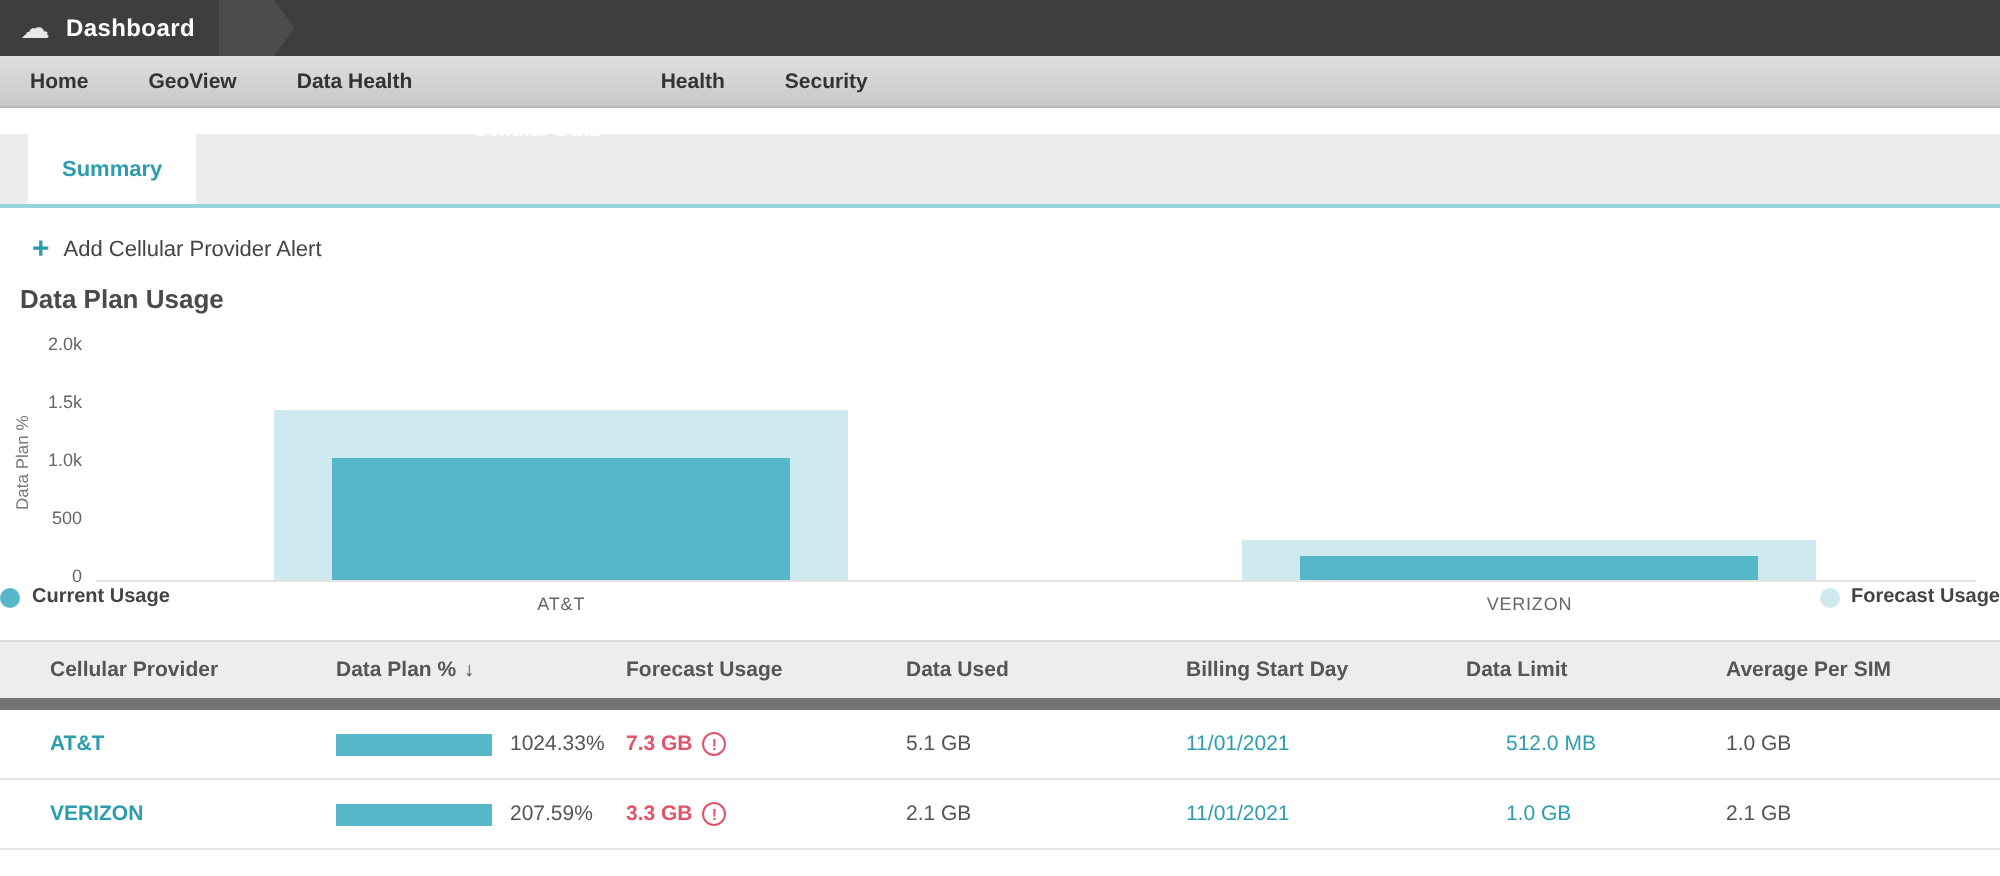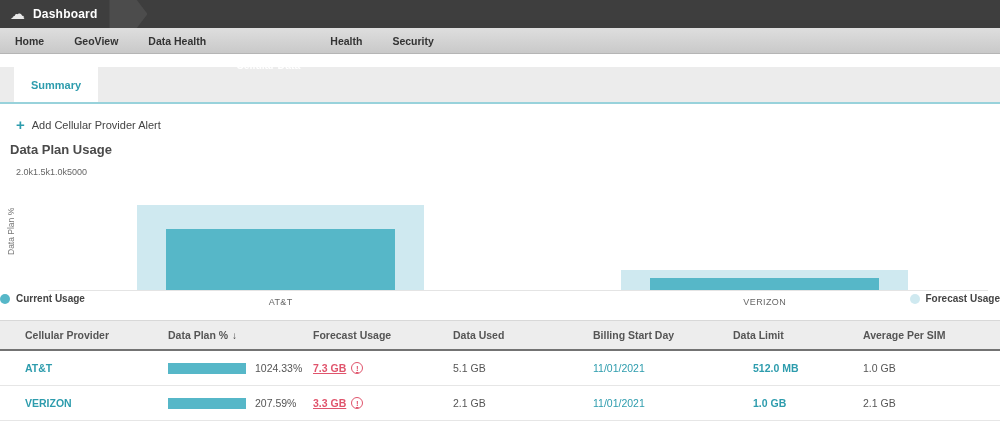--- a/index.html
+++ b/index.html
@@ -26,45 +26,45 @@
   .actions-row { display: flex; align-items: center; justify-content: space-between; padding: 13px 12px 4px 16px; }
   .add-alert { display: flex; align-items: center; gap: 7px; font-size: 11px; color: #444; cursor: pointer; }
   .plus-icon { color: #2d9cad; font-size: 15px; font-weight: bold; line-height: 1; }
   .right-actions { display: flex; align-items: center; gap: 7px; }
   .updated-badge { background: #f2f2f2; border: 1px solid #cfcfcf; font-size: 9px; color: #666; padding: 3px 7px; }
   .icon-btn { color: #555; font-size: 14px; line-height: 1; cursor: pointer; background: none; border: none; padding: 0 2px; }
   
   .chart-title { font-size: 13px; font-weight: bold; color: #4a4a4a; padding: 6px 0 14px 10px; }
   .chart-wrap { display: flex; align-items: flex-start; padding: 0 12px 0 6px; }
   .ylabel { writing-mode: vertical-rl; transform: rotate(180deg); font-size: 8.5px; color: #777; height: 120px; display: flex; align-items: center; justify-content: center; }
-  .yaxis { width: 32px; display: flex; flex-direction: row; justify-content: space-between; height: 126px; font-size: 9px; color: #666; text-align: right; padding-right: 7px; margin-top: -4px; }
+  .yaxis { width: 32px; display: flex; flex-direction: column; justify-content: space-between; height: 126px; font-size: 9px; color: #666; text-align: right; padding-right: 7px; margin-top: -4px; }
   .plot { position: relative; flex: 1; height: 120px; border-bottom: 1px solid #e4e4e4; }
   .bar-group { position: absolute; bottom: 0; height: 100%; }
   .bar-group.g0 { left: 9.5%; width: 30.5%; }
   .bar-group.g1 { left: 61%; width: 30.5%; }
   .bar { position: absolute; bottom: 0; }
   .bar.forecast { left: 0; width: 100%; }
   .bar.current { left: 10%; width: 80%; }
   .cat-label { position: absolute; bottom: -17px; width: 100%; text-align: center; font-size: 9px; color: #666; letter-spacing: .4px; }
   .legend { display: flex; justify-content: space-between; gap: 30px; }
   .legend-item { display: flex; align-items: center; gap: 6px; font-size: 10px; font-weight: bold; color: #444; }
   .dot { width: 10px; height: 10px; border-radius: 50%; }
   
   table { width: 100%; border-collapse: collapse; table-layout: fixed; font-size: 10.5px; color: #555; margin-top: 16px; }
-  thead th { background: #ededed; text-align: left; font-weight: bold; padding: 8px 8px; border-top: 1px solid #d8d8d8; border-bottom: 2px solid #737373; color: #555; }
+  thead th { background: #ededed; text-align: left; font-weight: bold; padding: 8px 8px; border-top: 1px solid #d8d8d8; border-bottom: 6px solid #737373; color: #555; }
   th.first, td.first { padding-left: 25px; }
   tbody td { padding: 11px 8px; border-bottom: 1px solid #e6e6e6; }
   .provider-link { color: #2d9cad; font-weight: bold; text-decoration: none; cursor: pointer; }
   .plan-cell { display: flex; align-items: center; gap: 9px; }
   .plan-bar { width: 78px; height: 11px; background: #d9d9d9; overflow: hidden; flex: 0 0 auto; }
   .plan-fill { height: 100%; }
-  .forecast-cell { color: #e0546c; font-weight: bold; display: flex; align-items: center; gap: 5px; text-decoration: underline; }
+  .forecast-cell { color: #e0546c; font-weight: bold; display: flex; align-items: center; gap: 5px; }
   .warn-icon { width: 12px; height: 12px; border: 1px solid #e0546c; border-radius: 50%; color: #e0546c; font-size: 8px; display: inline-flex; align-items: center; justify-content: center; font-weight: bold; flex: 0 0 auto; }
   .teal-link { color: #2d9cad; text-decoration: none; cursor: pointer; }
-  .teal-link.bold { font-weight: bold; padding-left: 20px; }
+  .teal-link.bold { font-weight: normal; padding-left: 20px; }
   .sort-icon { font-size: 10px; color: #444; margin-left: 4px; }
 </style>
 </head>
 <body>
 
 <div class="topbar">
   <span class="cloud-icon">☁</span>
   <span class="topbar-title">Dashboard</span>
   <div class="crumb-arrow"></div>
 </div>

